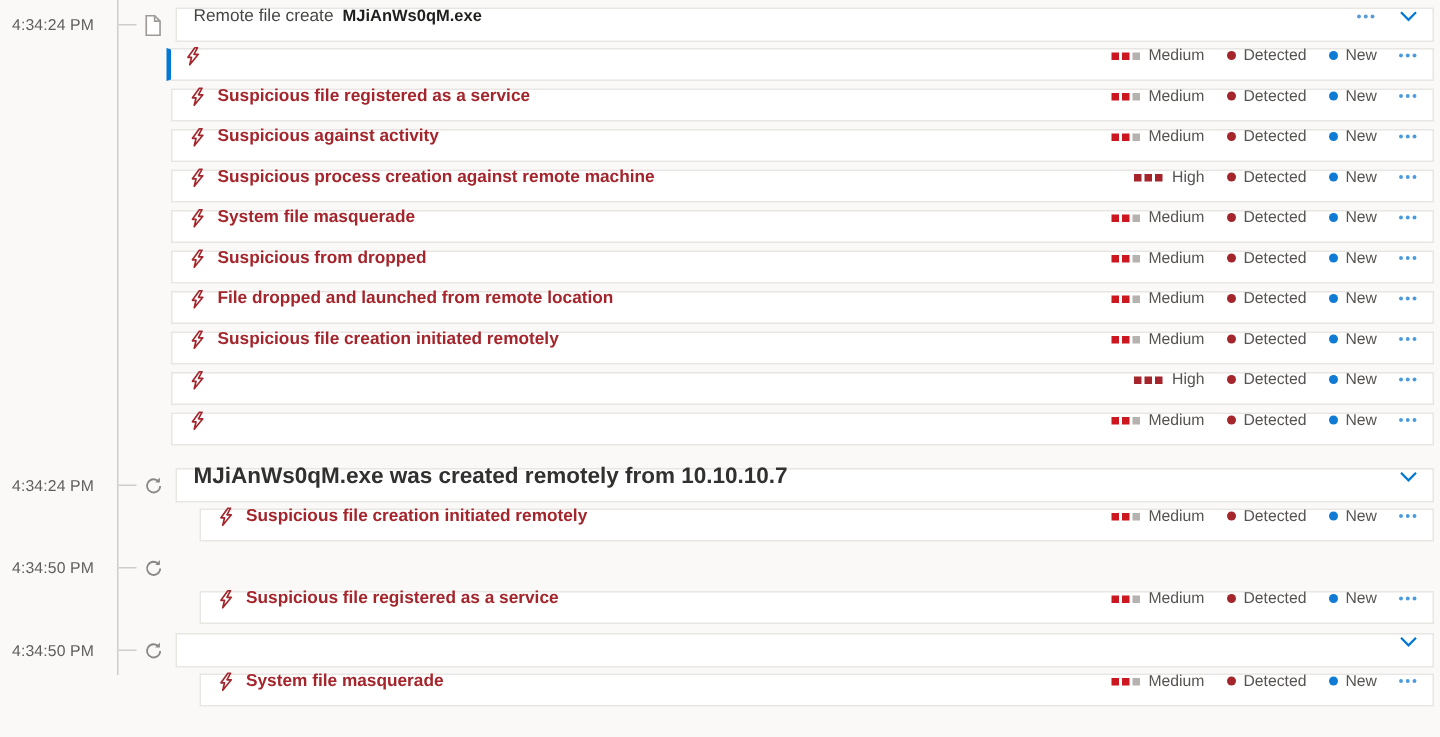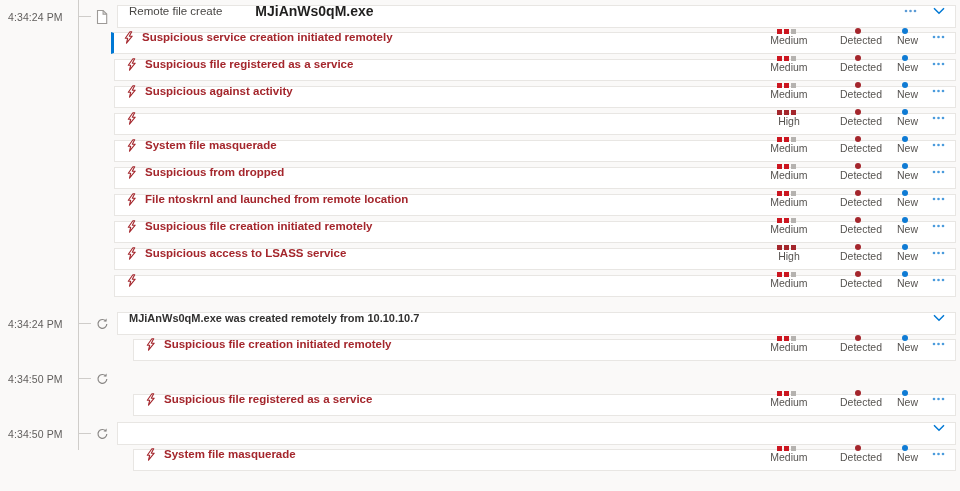--- a/index.html
+++ b/index.html
@@ -21,38 +21,38 @@
     font-size:10.5px;color:#605e5c;letter-spacing:.1px;white-space:nowrap;
   }
   .connector{position:absolute;left:79px;top:11px;width:12px;height:1px;background:#cfcdca;}
   .node-icon{position:absolute;left:94px;top:4px;width:15px;height:15px;display:flex;align-items:center;justify-content:center;}
   .card{
     background:#ffffff;border:1px solid #e8e6e3;box-sizing:border-box;
     height:23px;display:flex;align-items:center;
     padding:0 10px 12px 11px;margin-right:4px;
   }
   .header-card{margin-left:117px;height:23px;}
-  .event-card .header-title{font-weight:bold;color:#323130;font-size:11px;}
+  .event-card .header-title{font-weight:bold;color:#323130;font-size:15px;}
   .title-prefix{color:#484644;font-size:11.5px;margin-right:6px;}
-  .title-name{font-weight:bold;color:#201f1e;font-size:14px;margin-left:27px;}
+  .title-name{font-weight:bold;color:#201f1e;font-size:11px;}
   .spacer{flex:1;}
   .alert-card{height:22px;margin-bottom:5px;margin-left:114px;}
   .group.indent-alerts .alert-card{margin-left:133px;}
   .alert-card.selected{border-left:3px solid #0078d4;padding-left:9px;margin-left:111px;}
   .bolt-icon{width:11px;height:13px;margin-right:8px;display:flex;align-items:center;flex:none;}
   .alert-title{font-weight:bold;color:#a4262c;font-size:11.5px;white-space:nowrap;overflow:hidden;}
   .right-side{display:flex;align-items:center;margin-left:auto;flex:none;}
-  .sev-block{display:flex;align-items:center;justify-content:flex-end;width:72px;flex-direction:column;}
+  .sev-block{display:flex;align-items:center;justify-content:flex-end;width:72px;}
   .sev-squares{display:flex;align-items:center;margin-right:6px;}
   .sq{width:5px;height:5px;margin-left:2px;}
   .sq.med{background:#cc1620;}
   .sq.hi{background:#a4262c;}
   .sq.gray{background:#b5b2af;}
   .side-label{font-size:10.5px;color:#565350;white-space:nowrap;}
-  .dot-block{display:flex;align-items:center;margin-left:15px;flex-direction:column;}
+  .dot-block{display:flex;align-items:center;margin-left:15px;}
   .dot{width:6px;height:6px;border-radius:50%;margin-right:5px;flex:none;}
   .dot.detected{background:#a4262c;}
   .dot.new{background:#0f7bd4;}
   .more-btn{margin-left:14px;display:flex;align-items:center;cursor:pointer;color:#4a9bdc;}
   .chev-btn{margin-left:16px;display:flex;align-items:center;cursor:pointer;color:#0078d4;}
   .header-card .more-btn{color:#5b9bd5;}
 </style>
 </head>
 <body>
 
@@ -85,21 +85,20 @@
             </svg>
           </span>
         </div>
       </div>
       <div class="card alert-card selected">
         <span class="bolt-icon">
           <svg width="11" height="13" viewBox="0 0 11 13">
             <path d="M6.9 0.8 L2.3 7.2 H4.7 L3.5 12.2 L9.2 5.2 H6.3 L8.7 0.8 Z" fill="none" stroke="#a4262c" stroke-width="1.1" stroke-linejoin="round"></path>
           </svg>
         </span>
-        <span class="alert-title">Suspicious service creation initiated remotely</span>
         <span class="right-side">
           <span class="sev-block">
             <span class="sev-squares">
               <span class="sq med"></span>
               <span class="sq med"></span>
               <span class="sq gray"></span>
             </span>
             <span class="side-label">Medium</span>
           </span>
           <span class="dot-block">
@@ -184,20 +183,21 @@
             </svg>
           </span>
         </span>
       </div>
       <div class="card alert-card">
         <span class="bolt-icon">
           <svg width="11" height="13" viewBox="0 0 11 13">
             <path d="M6.9 0.8 L2.3 7.2 H4.7 L3.5 12.2 L9.2 5.2 H6.3 L8.7 0.8 Z" fill="none" stroke="#a4262c" stroke-width="1.1" stroke-linejoin="round"></path>
           </svg>
         </span>
+        <span class="alert-title">Suspicious process creation against remote machine</span>
         <span class="right-side">
           <span class="sev-block">
             <span class="sev-squares">
               <span class="sq hi"></span>
               <span class="sq hi"></span>
               <span class="sq hi"></span>
             </span>
             <span class="side-label">High</span>
           </span>
           <span class="dot-block">
@@ -282,21 +282,21 @@
             </svg>
           </span>
         </span>
       </div>
       <div class="card alert-card">
         <span class="bolt-icon">
           <svg width="11" height="13" viewBox="0 0 11 13">
             <path d="M6.9 0.8 L2.3 7.2 H4.7 L3.5 12.2 L9.2 5.2 H6.3 L8.7 0.8 Z" fill="none" stroke="#a4262c" stroke-width="1.1" stroke-linejoin="round"></path>
           </svg>
         </span>
-        <span class="alert-title">File ntoskrnl and launched from remote location</span>
+        <span class="alert-title">File dropped and launched from remote location</span>
         <span class="right-side">
           <span class="sev-block">
             <span class="sev-squares">
               <span class="sq med"></span>
               <span class="sq med"></span>
               <span class="sq gray"></span>
             </span>
             <span class="side-label">Medium</span>
           </span>
           <span class="dot-block">
@@ -348,21 +348,20 @@
             </svg>
           </span>
         </span>
       </div>
       <div class="card alert-card">
         <span class="bolt-icon">
           <svg width="11" height="13" viewBox="0 0 11 13">
             <path d="M6.9 0.8 L2.3 7.2 H4.7 L3.5 12.2 L9.2 5.2 H6.3 L8.7 0.8 Z" fill="none" stroke="#a4262c" stroke-width="1.1" stroke-linejoin="round"></path>
           </svg>
         </span>
-        <span class="alert-title">Suspicious access to LSASS service</span>
         <span class="right-side">
           <span class="sev-block">
             <span class="sev-squares">
               <span class="sq hi"></span>
               <span class="sq hi"></span>
               <span class="sq hi"></span>
             </span>
             <span class="side-label">High</span>
           </span>
           <span class="dot-block">

